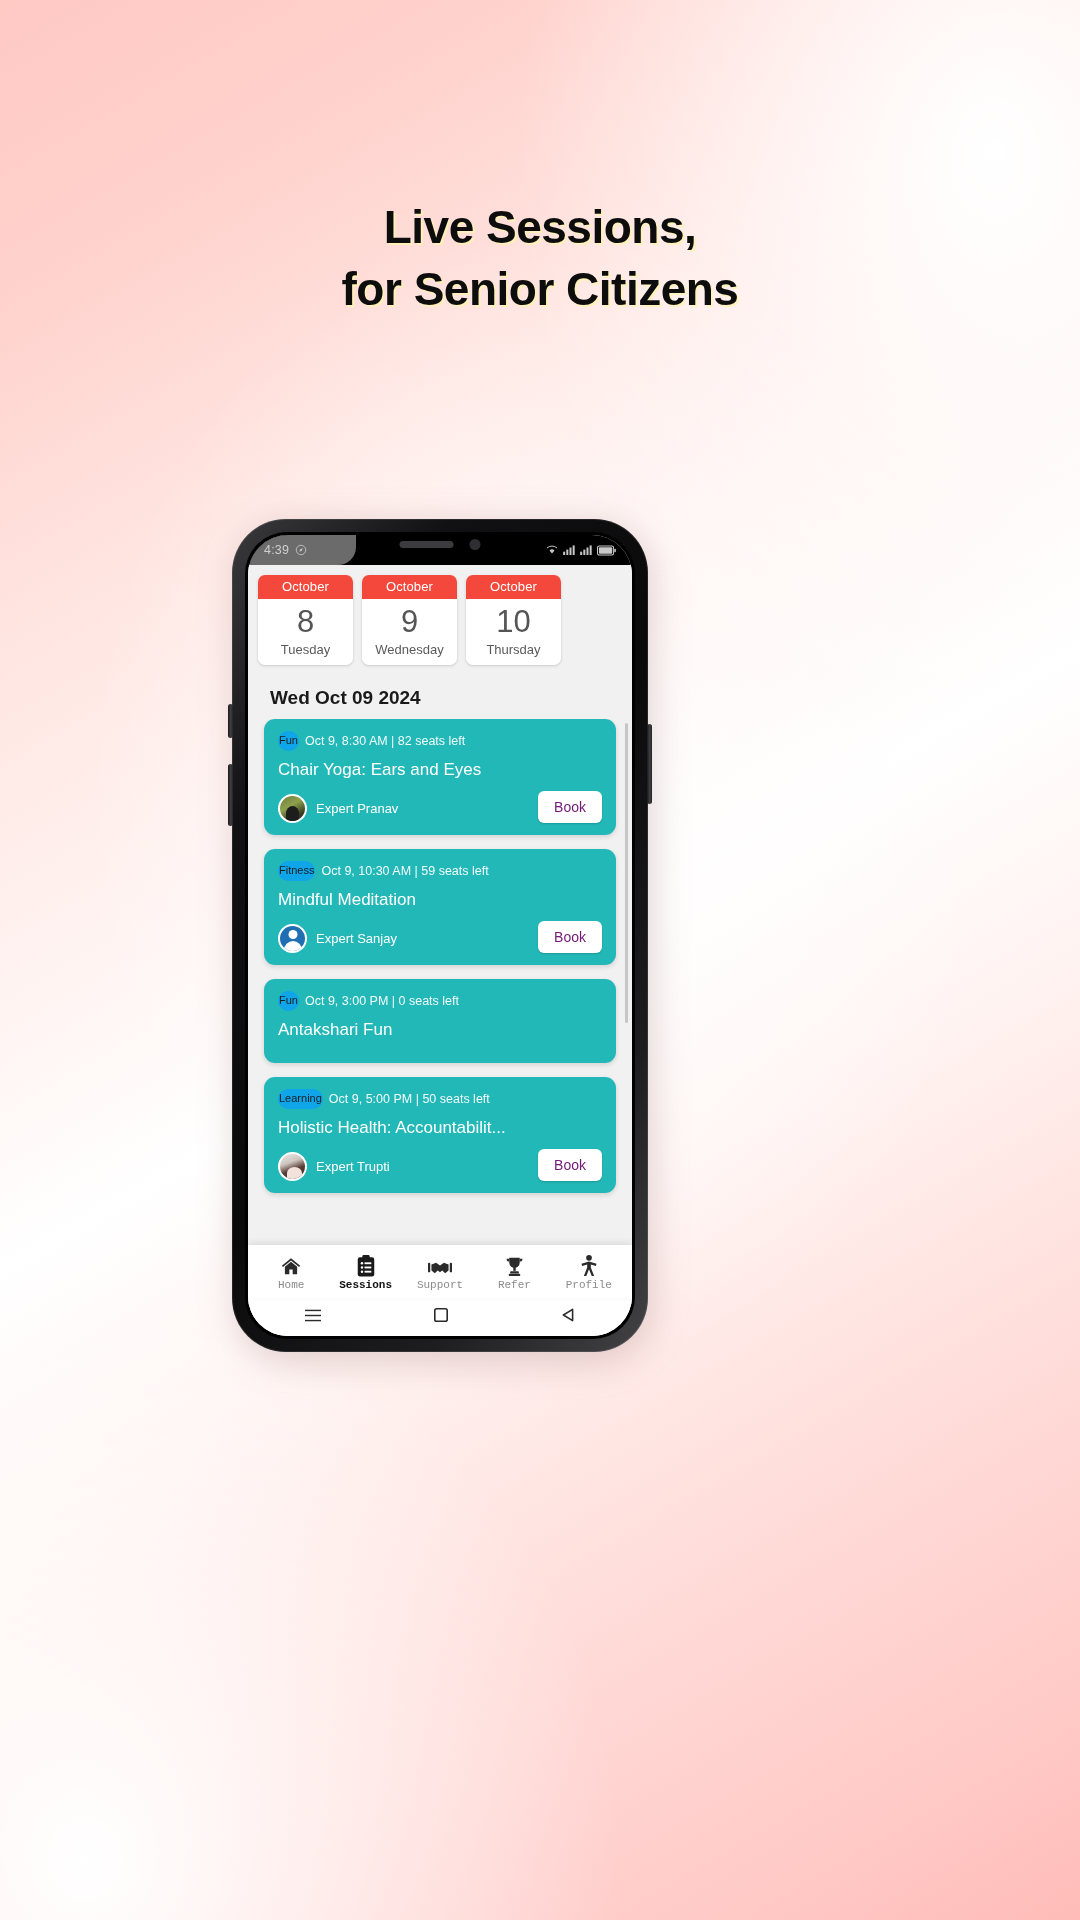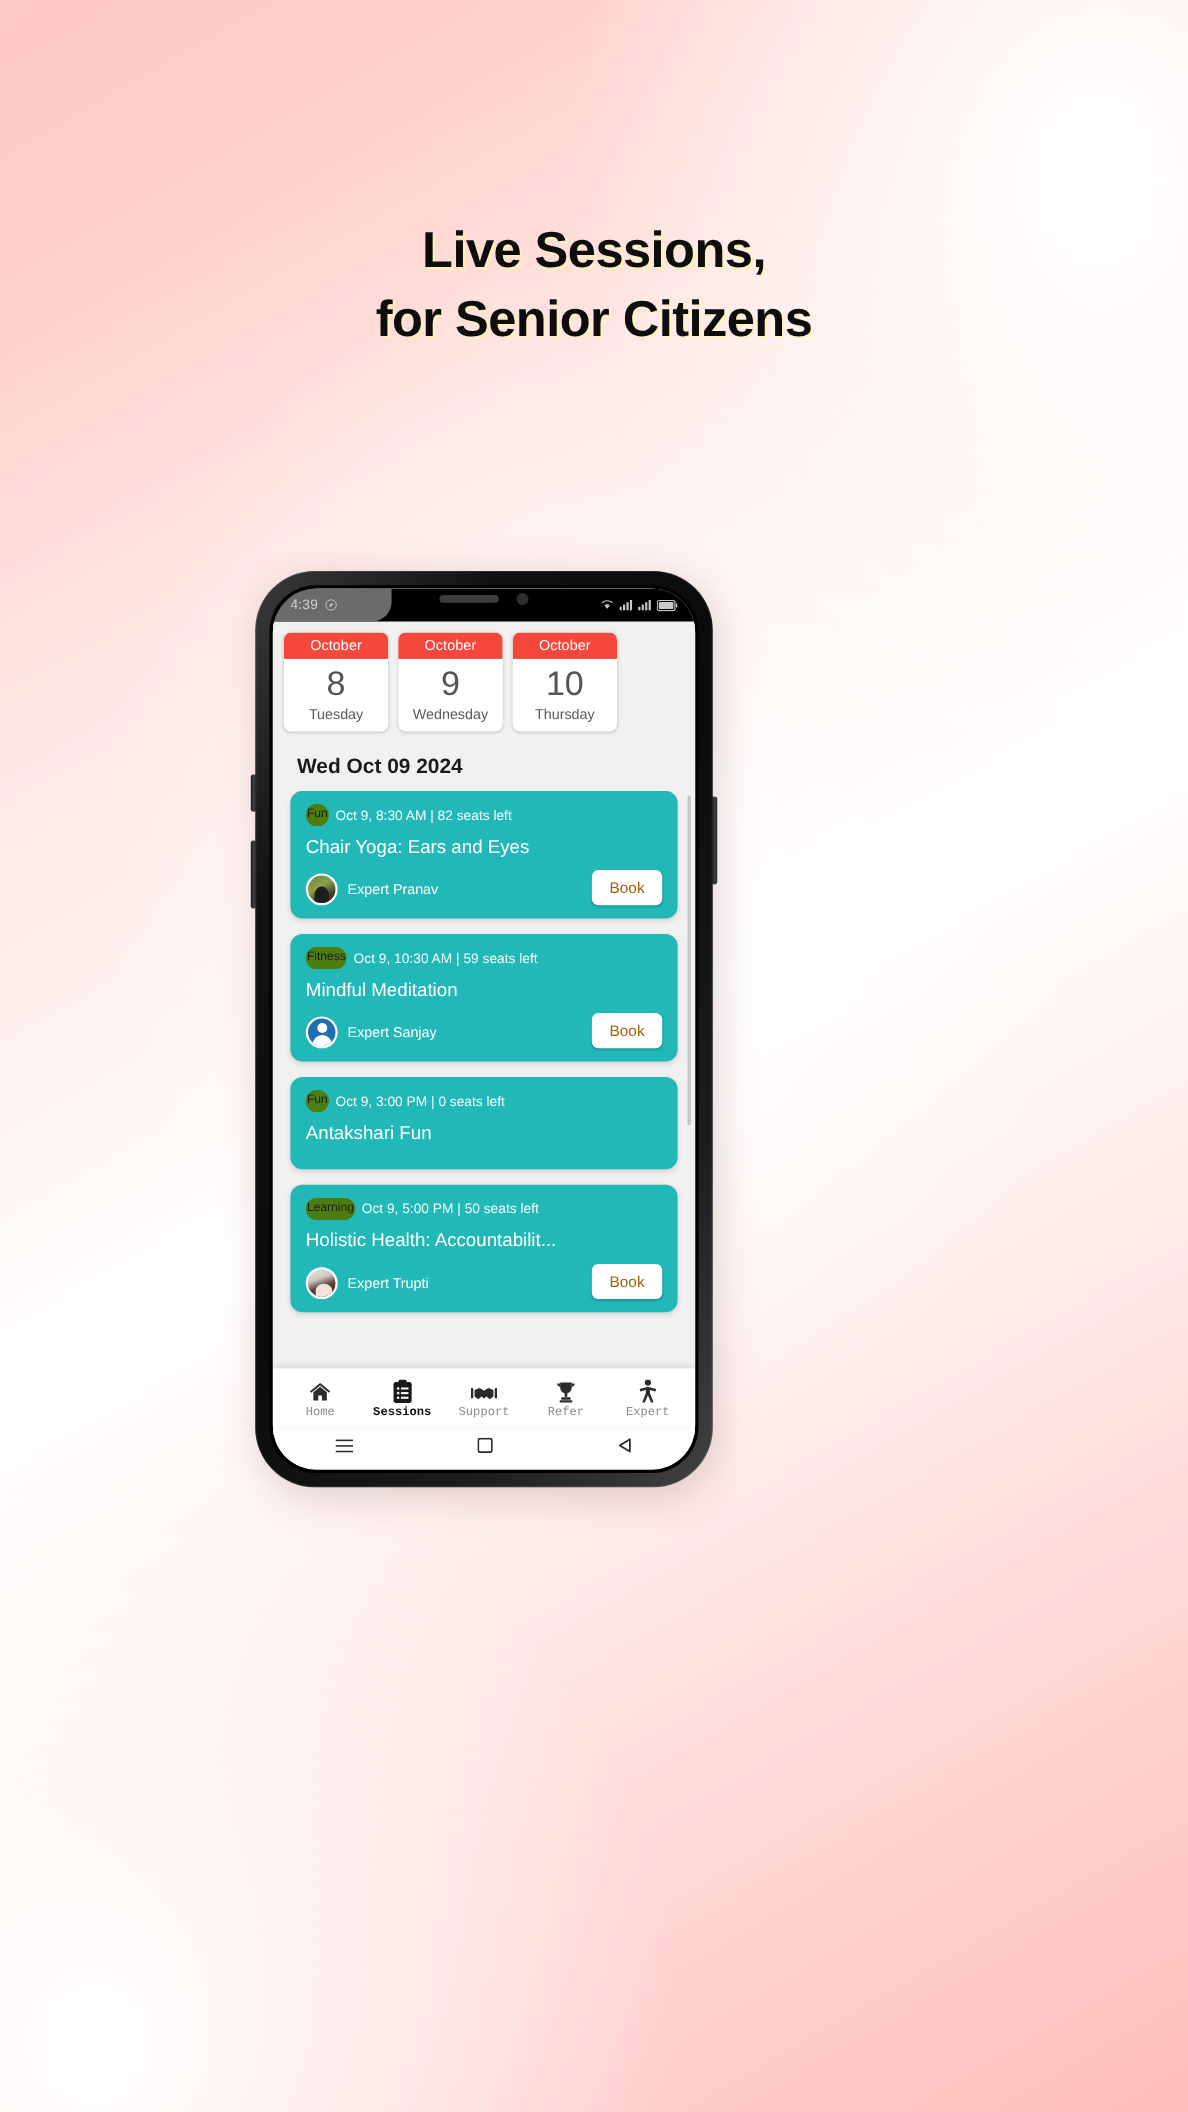--- a/index.html
+++ b/index.html
@@ -186,21 +186,21 @@
     margin-bottom: 14px;
     box-shadow: 0 2px 5px rgba(0,0,0,0.13);
   }
   .sc-meta {
     display: flex;
     align-items: center;
     gap: 6px;
     margin-bottom: 9px;
   }
   .sc-tag {
-    background: #4d7c0f;
+    background: #0ea5e9;
     color: #1d1d1d;
     font-size: 11px;
     line-height: 1;
     padding: 4px 1px 5px;
     border-radius: 10px;
     white-space: nowrap;
   }
   .sc-time {
     color: #f2fbfb;
     font-size: 12.5px;
@@ -252,21 +252,21 @@
     content:''; position:absolute; left:7px; bottom:0; width:15px; height:12px;
     border-radius:50% 50% 0 0; background:#f3e2dc;
   }
   .sc-expert-name {
     color: #ffffff;
     font-size: 13px;
   }
   .sc-btn {
     margin-left: auto;
     background: #ffffff;
-    color: #a16207;
+    color: #701a75;
     font-size: 14px;
     padding: 8px 16px;
     border-radius: 6px;
     border: none;
     box-shadow: 0 1px 2px rgba(0,0,0,0.18);
     font-family: inherit;
     white-space: nowrap;
   }
   .sc-btn.full {
     background: #cfe6e6;
@@ -511,21 +511,21 @@
               </span>
               <span class="nav-label">Refer</span>
             </div>
             <div class="nav-item">
               <span class="nav-ic">
                 <svg width="18" height="22" viewBox="0 0 18 24" fill="#2b2b2b">
                   <circle cx="9" cy="3.1" r="3.1"></circle>
                   <path d="M9 7.2 0.8 9.6l.7 2.4L7 10.4v3.2L3.4 23h2.6L9 15.6 12 23h2.6L11 13.6v-3.2l5.5 1.6.7-2.4z"></path>
                 </svg>
               </span>
-              <span class="nav-label">Expert</span>
+              <span class="nav-label">Profile</span>
             </div>
           </div>
 
           <div id="android-bar">
             <span class="and-btn">
               <svg width="16" height="13" viewBox="0 0 18 14">
                 <rect x="0" y="0.5" width="18" height="1.6" fill="#2b2b2b"></rect>
                 <rect x="0" y="6.2" width="18" height="1.6" fill="#2b2b2b"></rect>
                 <rect x="0" y="11.9" width="18" height="1.6" fill="#2b2b2b"></rect>
               </svg>

